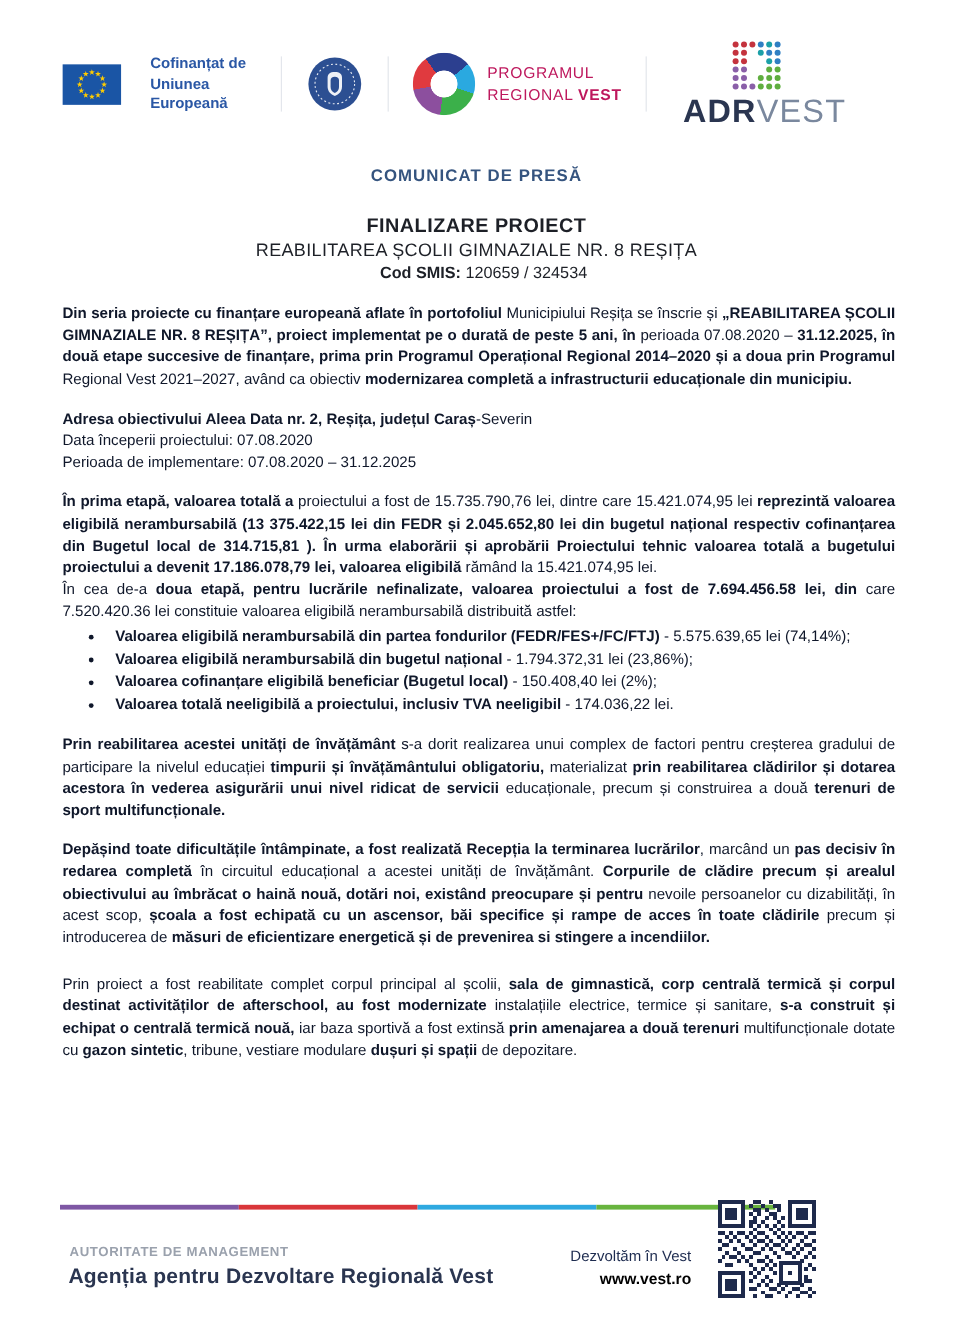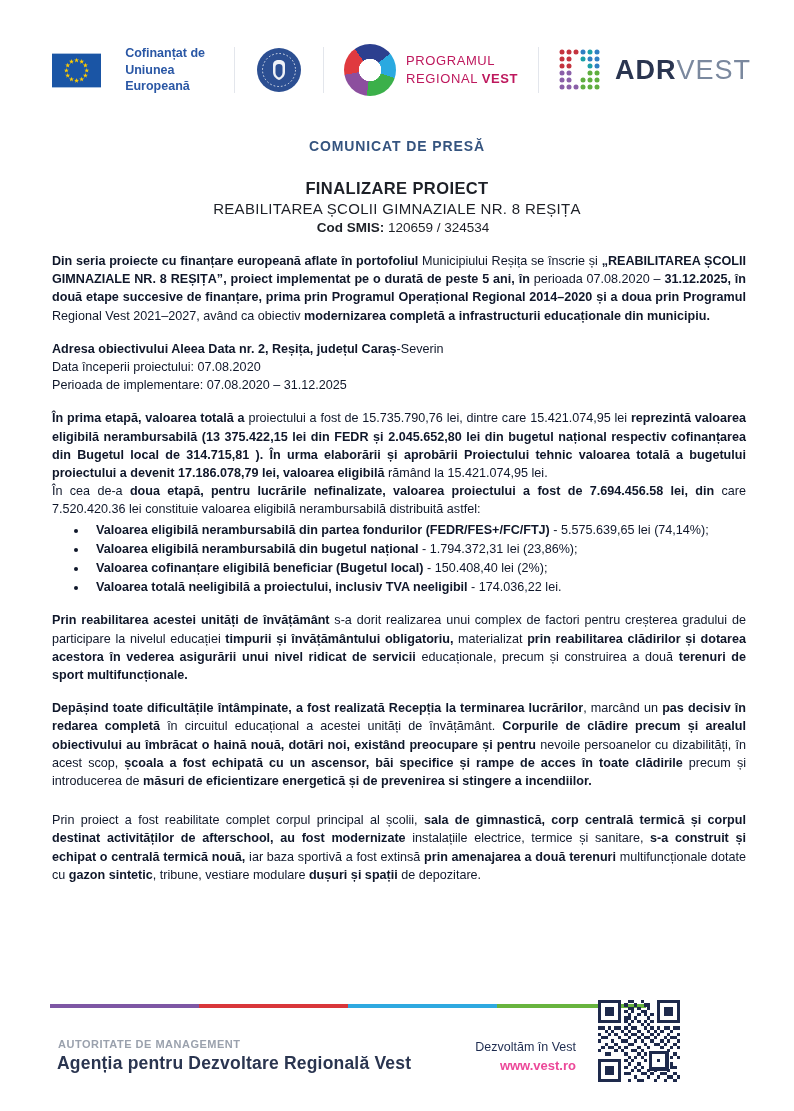--- a/index.html
+++ b/index.html
@@ -27,21 +27,21 @@
   .gov-group { margin: 0 20px; }
   .prv-group { margin: 0 20px; }
   .prv-swirl {
     width: 52px; height: 52px; border-radius: 50%;
     background:
       radial-gradient(circle at 50% 50%, #ffffff 0 11px, rgba(255,255,255,0) 11.5px),
       conic-gradient(from 0deg, #2c3f8f 0 14%, #2aa9e0 14% 30%, #3bb04a 30% 52%, #8c4f9e 52% 72%, #e03a3f 72% 90%, #2c3f8f 90% 100%);
     flex: none;
   }
   .prv-text { margin-left: 10px; color: #be185d; font-size: 13px; letter-spacing: 0.6px; line-height: 1.35; }
-  .adr-group { margin-left: 18px; }
+  .adr-group { margin-left: 18px; flex-direction: column; }
   .adr-text { margin-left: 12px; font-size: 27px; letter-spacing: 1px; }
   .adr-bold { color: #2a3550; font-weight: 700; }
   .adr-light { color: #7a889e; font-weight: 400; }
   
   .kicker {
     margin-top: 38px; text-align: center;
     color: #35547f; font-weight: 700; font-size: 14px; letter-spacing: 0.9px;
   }
   .title1 { margin-top: 25px; text-align: center; color: #1d2027; font-weight: 700; font-size: 16.5px; letter-spacing: 0.4px; }
   .title2 { margin-top: 2px;  text-align: center; color: #1d2027; font-weight: 400; font-size: 15px;  letter-spacing: 0.3px; }
@@ -62,21 +62,21 @@
   ul.bullets { margin: 2px 0 15px; padding-left: 36px; list-style: disc; }
   ul.bullets li { padding-left: 8px; margin-bottom: 1px; }
   
   .footer { position: absolute; left: 0; bottom: 0; width: 734px; height: 111px; }
   .stripe { position: absolute; left: 50px; top: 4px; width: 596px; height: 4px; display: flex; }
   .stripe div { flex: 1; }
   .authority { position: absolute; left: 58px; top: 38px; color: #9aa1ad; font-size: 11px; font-weight: 700; letter-spacing: 0.5px; }
   .agency    { position: absolute; left: 57px; top: 53px; color: #2a3550; font-size: 17.5px; font-weight: 700; letter-spacing: 0.2px; }
   .tag-block { position: absolute; right: 158px; top: 40px; text-align: right; color: #1d2b4f; }
   .tagline   { font-size: 12.5px; }
-  .website   { font-size: 13px; font-weight: 700; margin-top: 4px; text-decoration: none; color: #ec4899; display: block; }
+  .website   { font-size: 13px; font-weight: 700; margin-top: 4px; text-decoration: none; color: #000000; display: block; }
   .qr { position: absolute; right: 54px; top: 0; width: 82px; height: 82px; }
 </style>
 </head>
 <body>
 
 <div class="page">
 
   <div class="header">
     <div class="logo-group eu-group">
       <svg width="53" height="37" viewBox="0 0 53 36.4">

